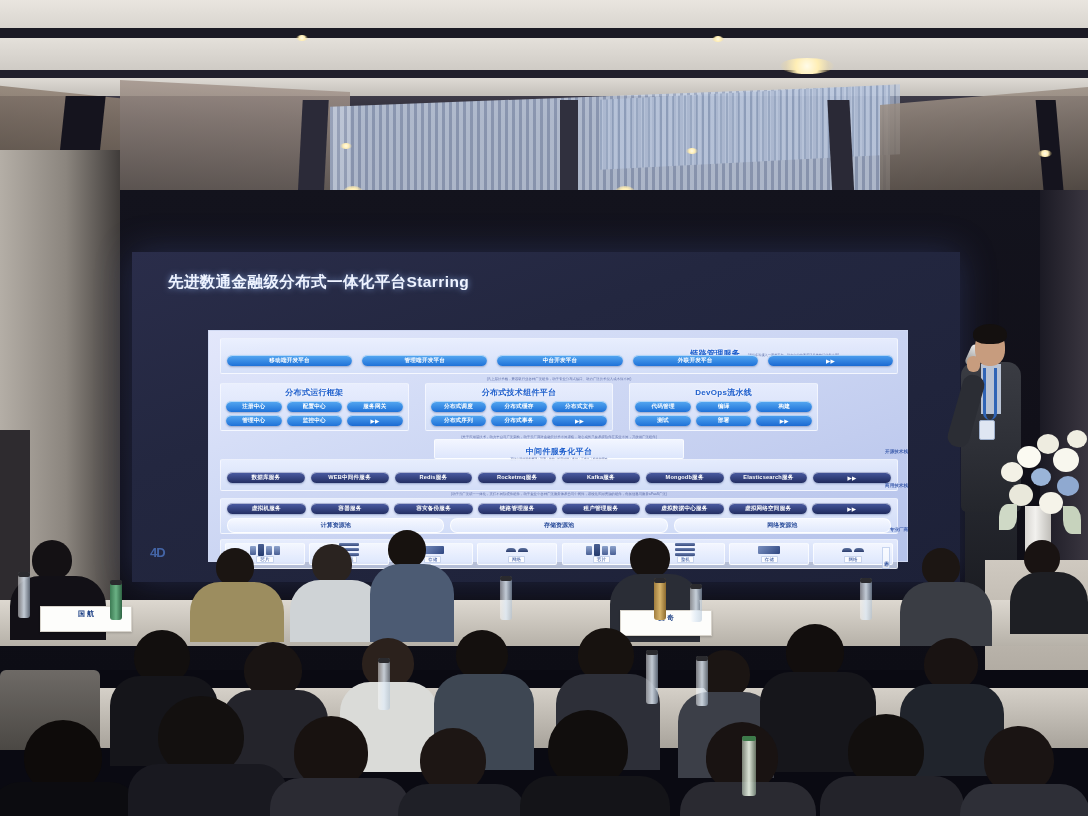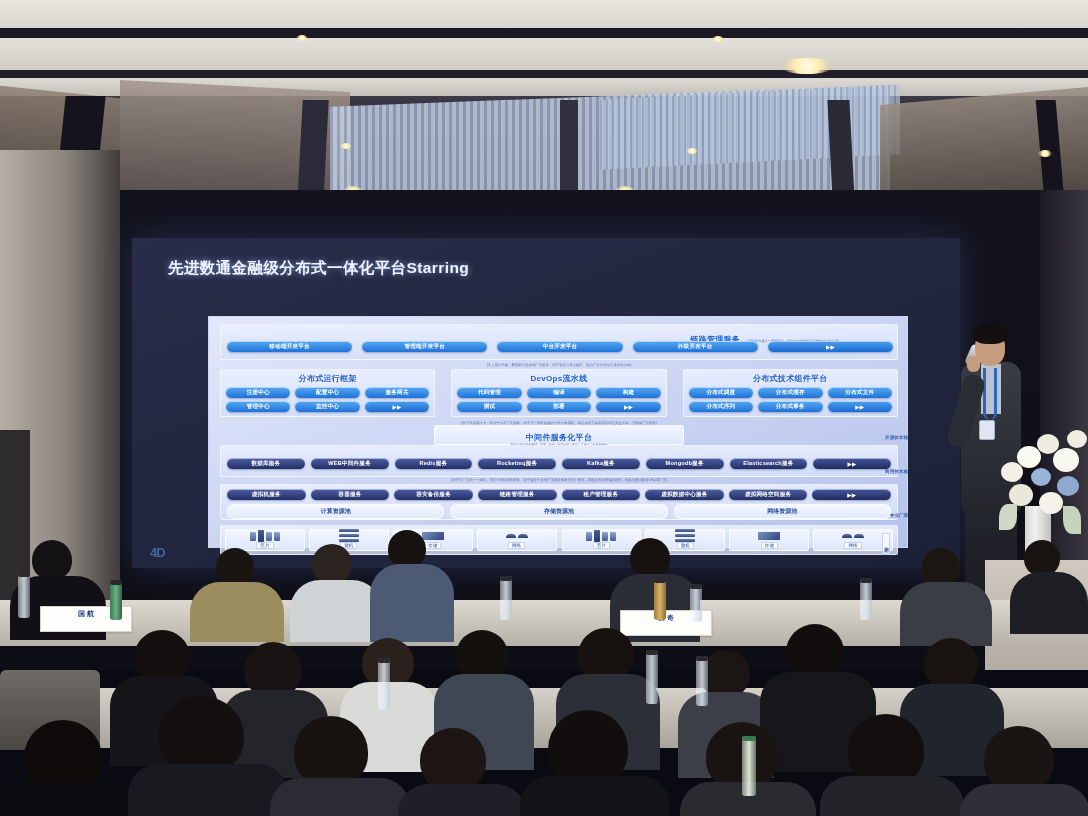--- a/index.html
+++ b/index.html
@@ -40,21 +40,21 @@
   
   .wall { position:absolute; left:0; top:190px; width:1088px; height:480px;
     background:linear-gradient(180deg,#13131d 0%,#111019 50%,#0d0d15 100%); }
   .wall-left { position:absolute; left:0; top:150px; width:120px; height:480px;
     background:linear-gradient(90deg,#b4aea6,#8b857e 55%,#403c3a 100%); }
   .wall-left-dark { position:absolute; left:0; top:430px; width:30px; height:200px; background:#2e2b2f; }
   .wall-right { position:absolute; left:1040px; top:190px; width:48px; height:440px;
     background:linear-gradient(90deg,#1b1a24,#3a3640); }
 
   
-  .screen { position:absolute; left:132px; top:238px; width:828px; height:330px;
+  .screen { position:absolute; left:132px; top:252px; width:828px; height:330px;
     background:linear-gradient(160deg,#2a2d4a 0%,#232740 35%,#1d2138 100%);
     box-shadow:0 0 34px rgba(80,100,180,.3); }
   .screen-title { position:absolute; left:36px; top:20px; color:#eef3ff;
     font-size:15.5px; font-weight:bold; letter-spacing:.4px;
     text-shadow:0 0 6px rgba(150,190,255,.7); }
 
   
   .slide { position:absolute; left:76px; top:78px; width:700px; height:232px;
     background:linear-gradient(160deg,#e3e7fb 0%,#d3dcf6 30%,#c2cdef 70%,#b4c2ea 100%);
     border:1px solid #cfd8f2; padding:5px 6px; }
@@ -71,21 +71,21 @@
   .pill.dark { background:linear-gradient(180deg,#4d5ea6,#242f63); }
   .pill.more { background:linear-gradient(180deg,#4ea0ef,#1b6ad2); }
   .pill.more.dark { background:linear-gradient(180deg,#46589e,#1f2a5c); }
 
   .row1 { position:absolute; left:11px; top:7px; width:678px; height:36px; }
   .row1 .hdr { position:absolute; right:58px; top:3px; }
   .row1 .pills { position:absolute; left:6px; top:16px; width:666px;
     display:flex; gap:10px; }
   .row1 .pills > div { flex:1; }
 
-  .row2 { position:absolute; left:11px; top:52px; width:678px; height:48px;
+  .row2 { position:absolute; left:11px; top:52px; width:598px; height:48px;
     display:flex; gap:16px; }
   .col { flex:1; padding:3px 5px 4px; }
   .col .grid { display:grid; grid-template-columns:repeat(3,1fr); gap:3px 5px; margin-top:3px; }
 
   .midband { position:absolute; left:0; top:104px; width:700px; }
   .mid-note { text-align:center; color:#5e6ea8; font-size:3.4px; }
   .mid-box { position:absolute; left:225px; top:4px; width:250px; height:20px;
     background:linear-gradient(180deg,rgba(244,247,255,.95),rgba(222,231,252,.95));
     border:1px solid rgba(255,255,255,.7); border-radius:2px; }
 
@@ -249,38 +249,38 @@
           <div class="grid">
             <div class="pill">注册中心</div>
             <div class="pill">配置中心</div>
             <div class="pill">服务网关</div>
             <div class="pill">管理中心</div>
             <div class="pill">监控中心</div>
             <div class="pill more">▶▶</div>
           </div>
         </div>
         <div class="blk col">
+          <div class="blk-title">分布式技术组件平台</div>
+          <div class="grid">
+            <div class="pill">分布式调度</div>
+            <div class="pill">分布式缓存</div>
+            <div class="pill">分布式文件</div>
+            <div class="pill">分布式序列</div>
+            <div class="pill">分布式事务</div>
+            <div class="pill more">▶▶</div>
+          </div>
+        </div>
+        <div class="blk col">
           <div class="blk-title">DevOps流水线</div>
           <div class="grid">
             <div class="pill">代码管理</div>
             <div class="pill">编译</div>
             <div class="pill">构建</div>
             <div class="pill">测试</div>
             <div class="pill">部署</div>
-            <div class="pill more">▶▶</div>
-          </div>
-        </div>
-        <div class="blk col">
-          <div class="blk-title">分布式技术组件平台</div>
-          <div class="grid">
-            <div class="pill">分布式调度</div>
-            <div class="pill">分布式缓存</div>
-            <div class="pill">分布式文件</div>
-            <div class="pill">分布式序列</div>
-            <div class="pill">分布式事务</div>
             <div class="pill more">▶▶</div>
           </div>
         </div>
       </div>
 
       <div class="midband">
         <div class="mid-note">(关于应用层技术，助力平台与广泛架构，助于云厂商对金融云技术不同规格，助心成长只要系统软件在实业不同，开放用广泛组件)</div>
         <div class="mid-box">
           <div class="blk-title" style="margin-top:6px;">中间件服务化平台</div>
           <div class="note" style="font-size:3px;">基础中间件服务管理 · 部署 · 监控 · 扩容编排 · 备份 · 运维及主机性能策略</div>

